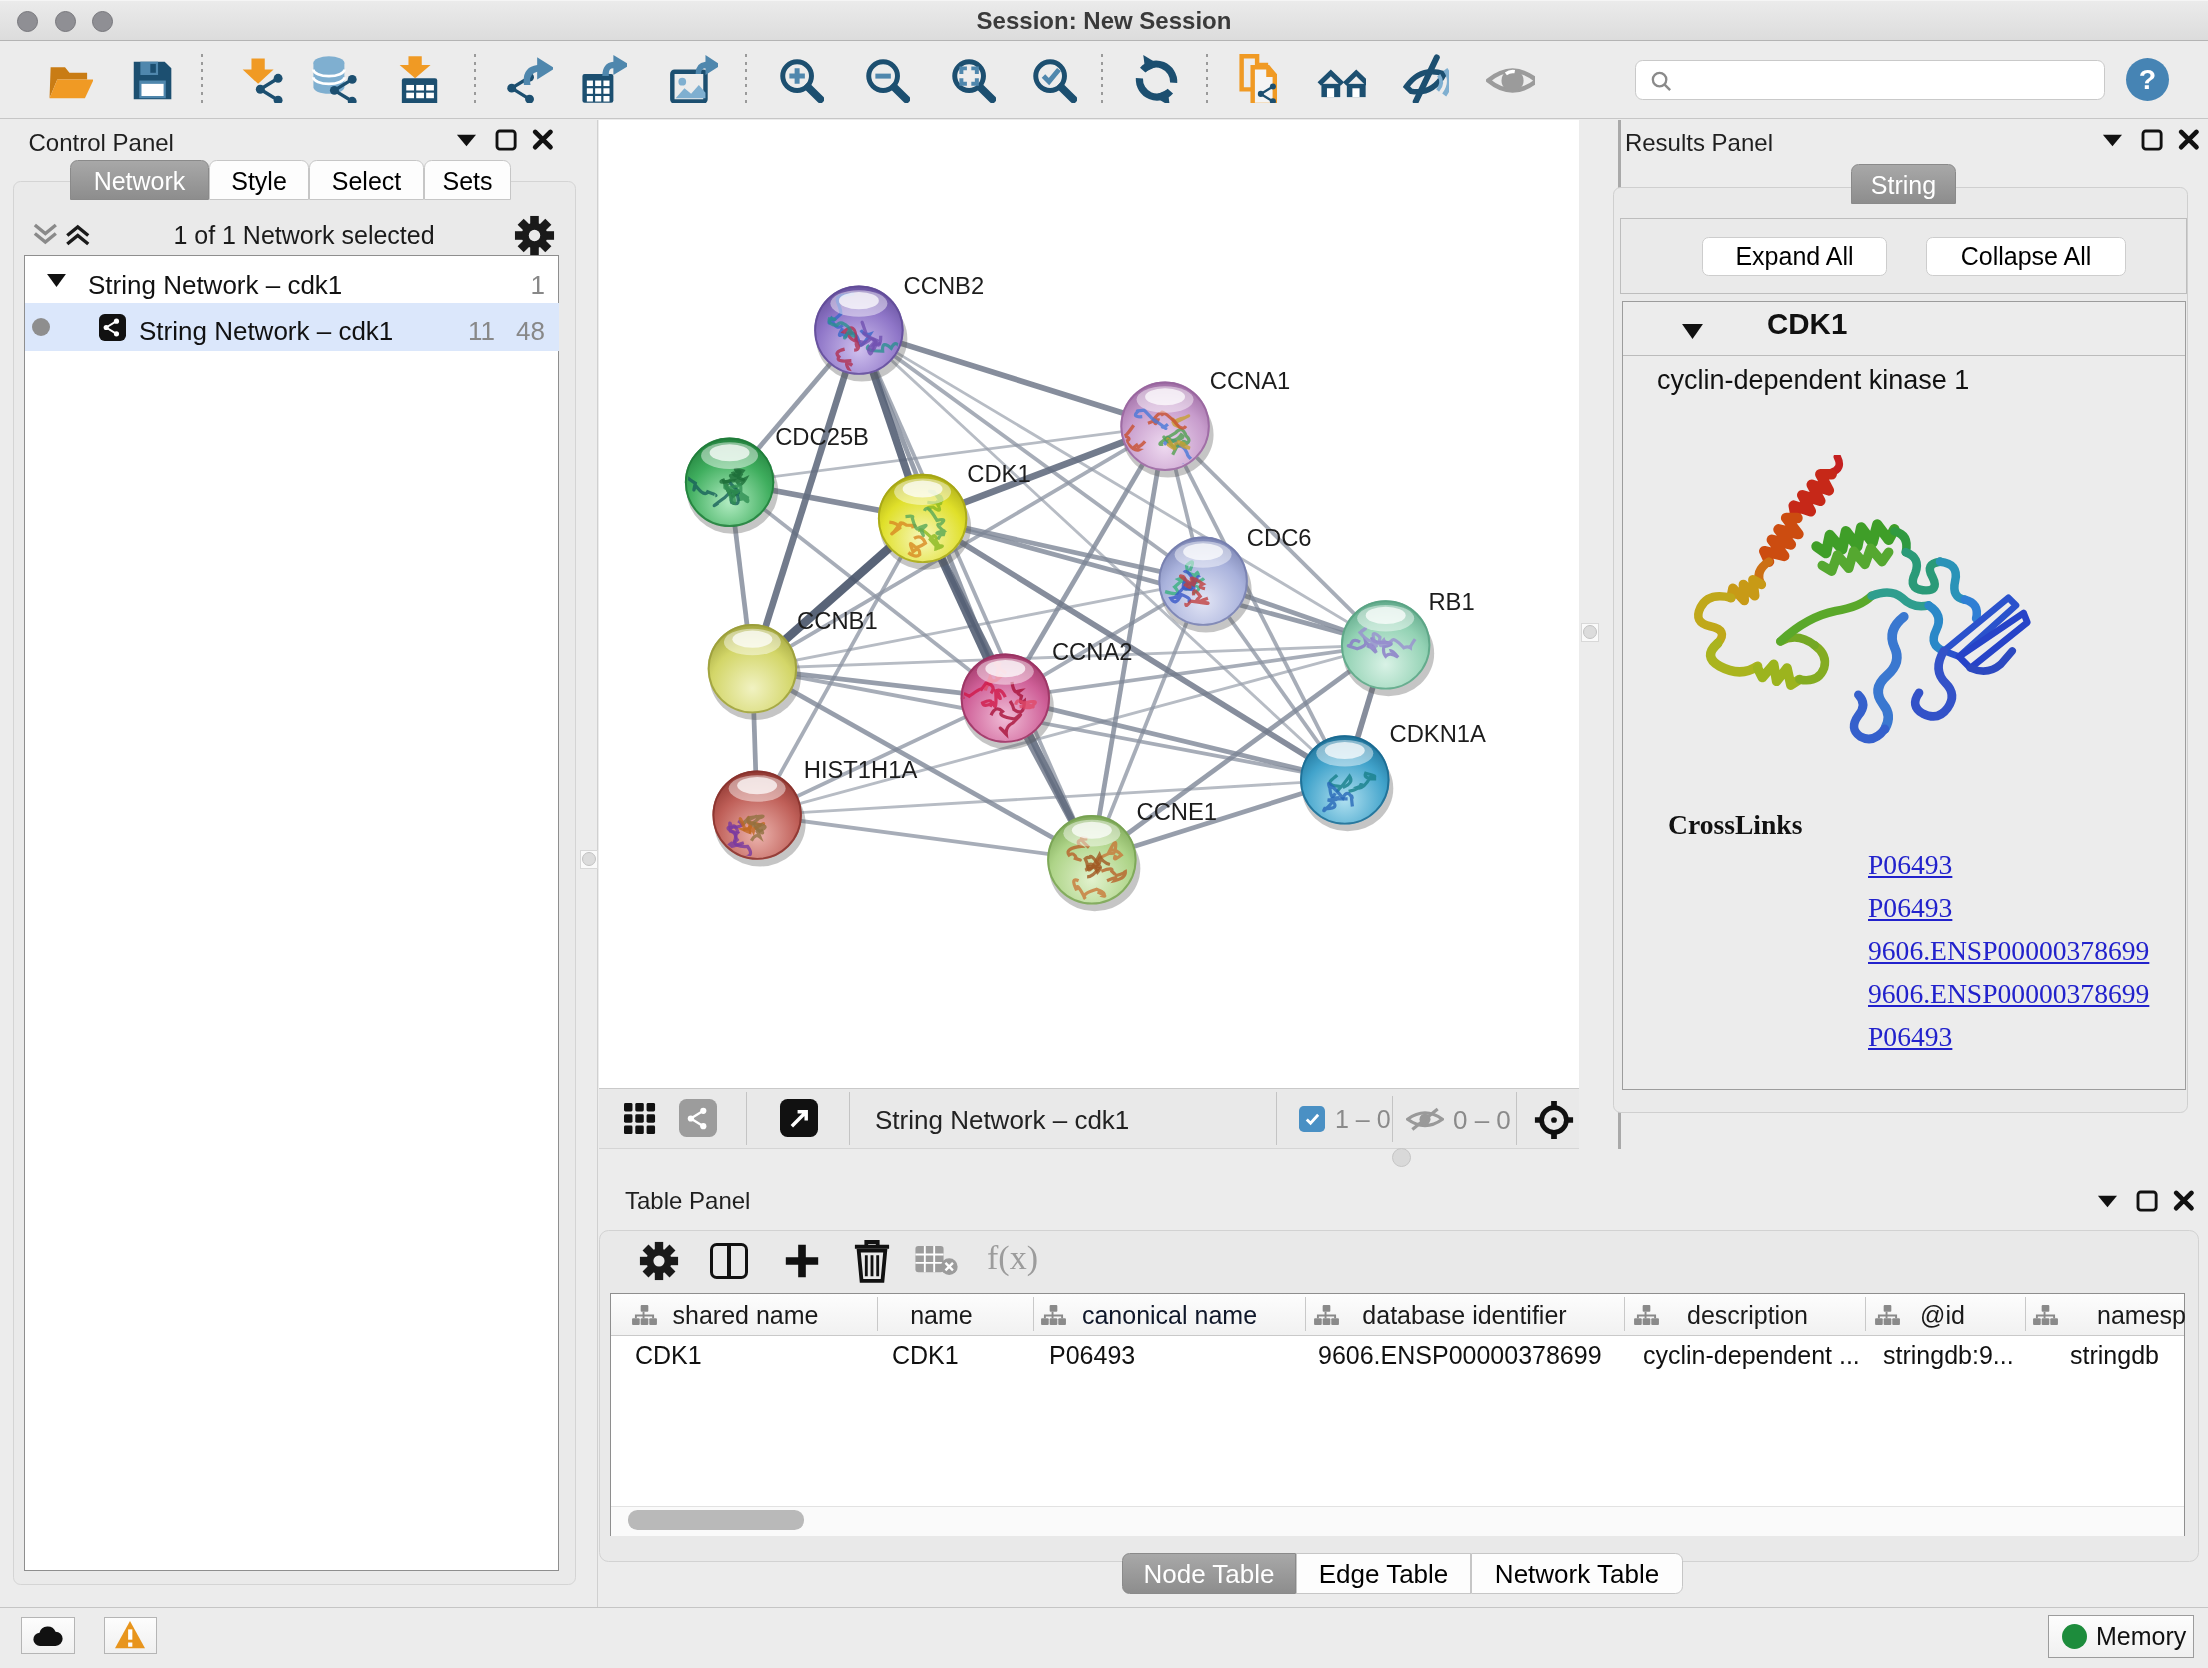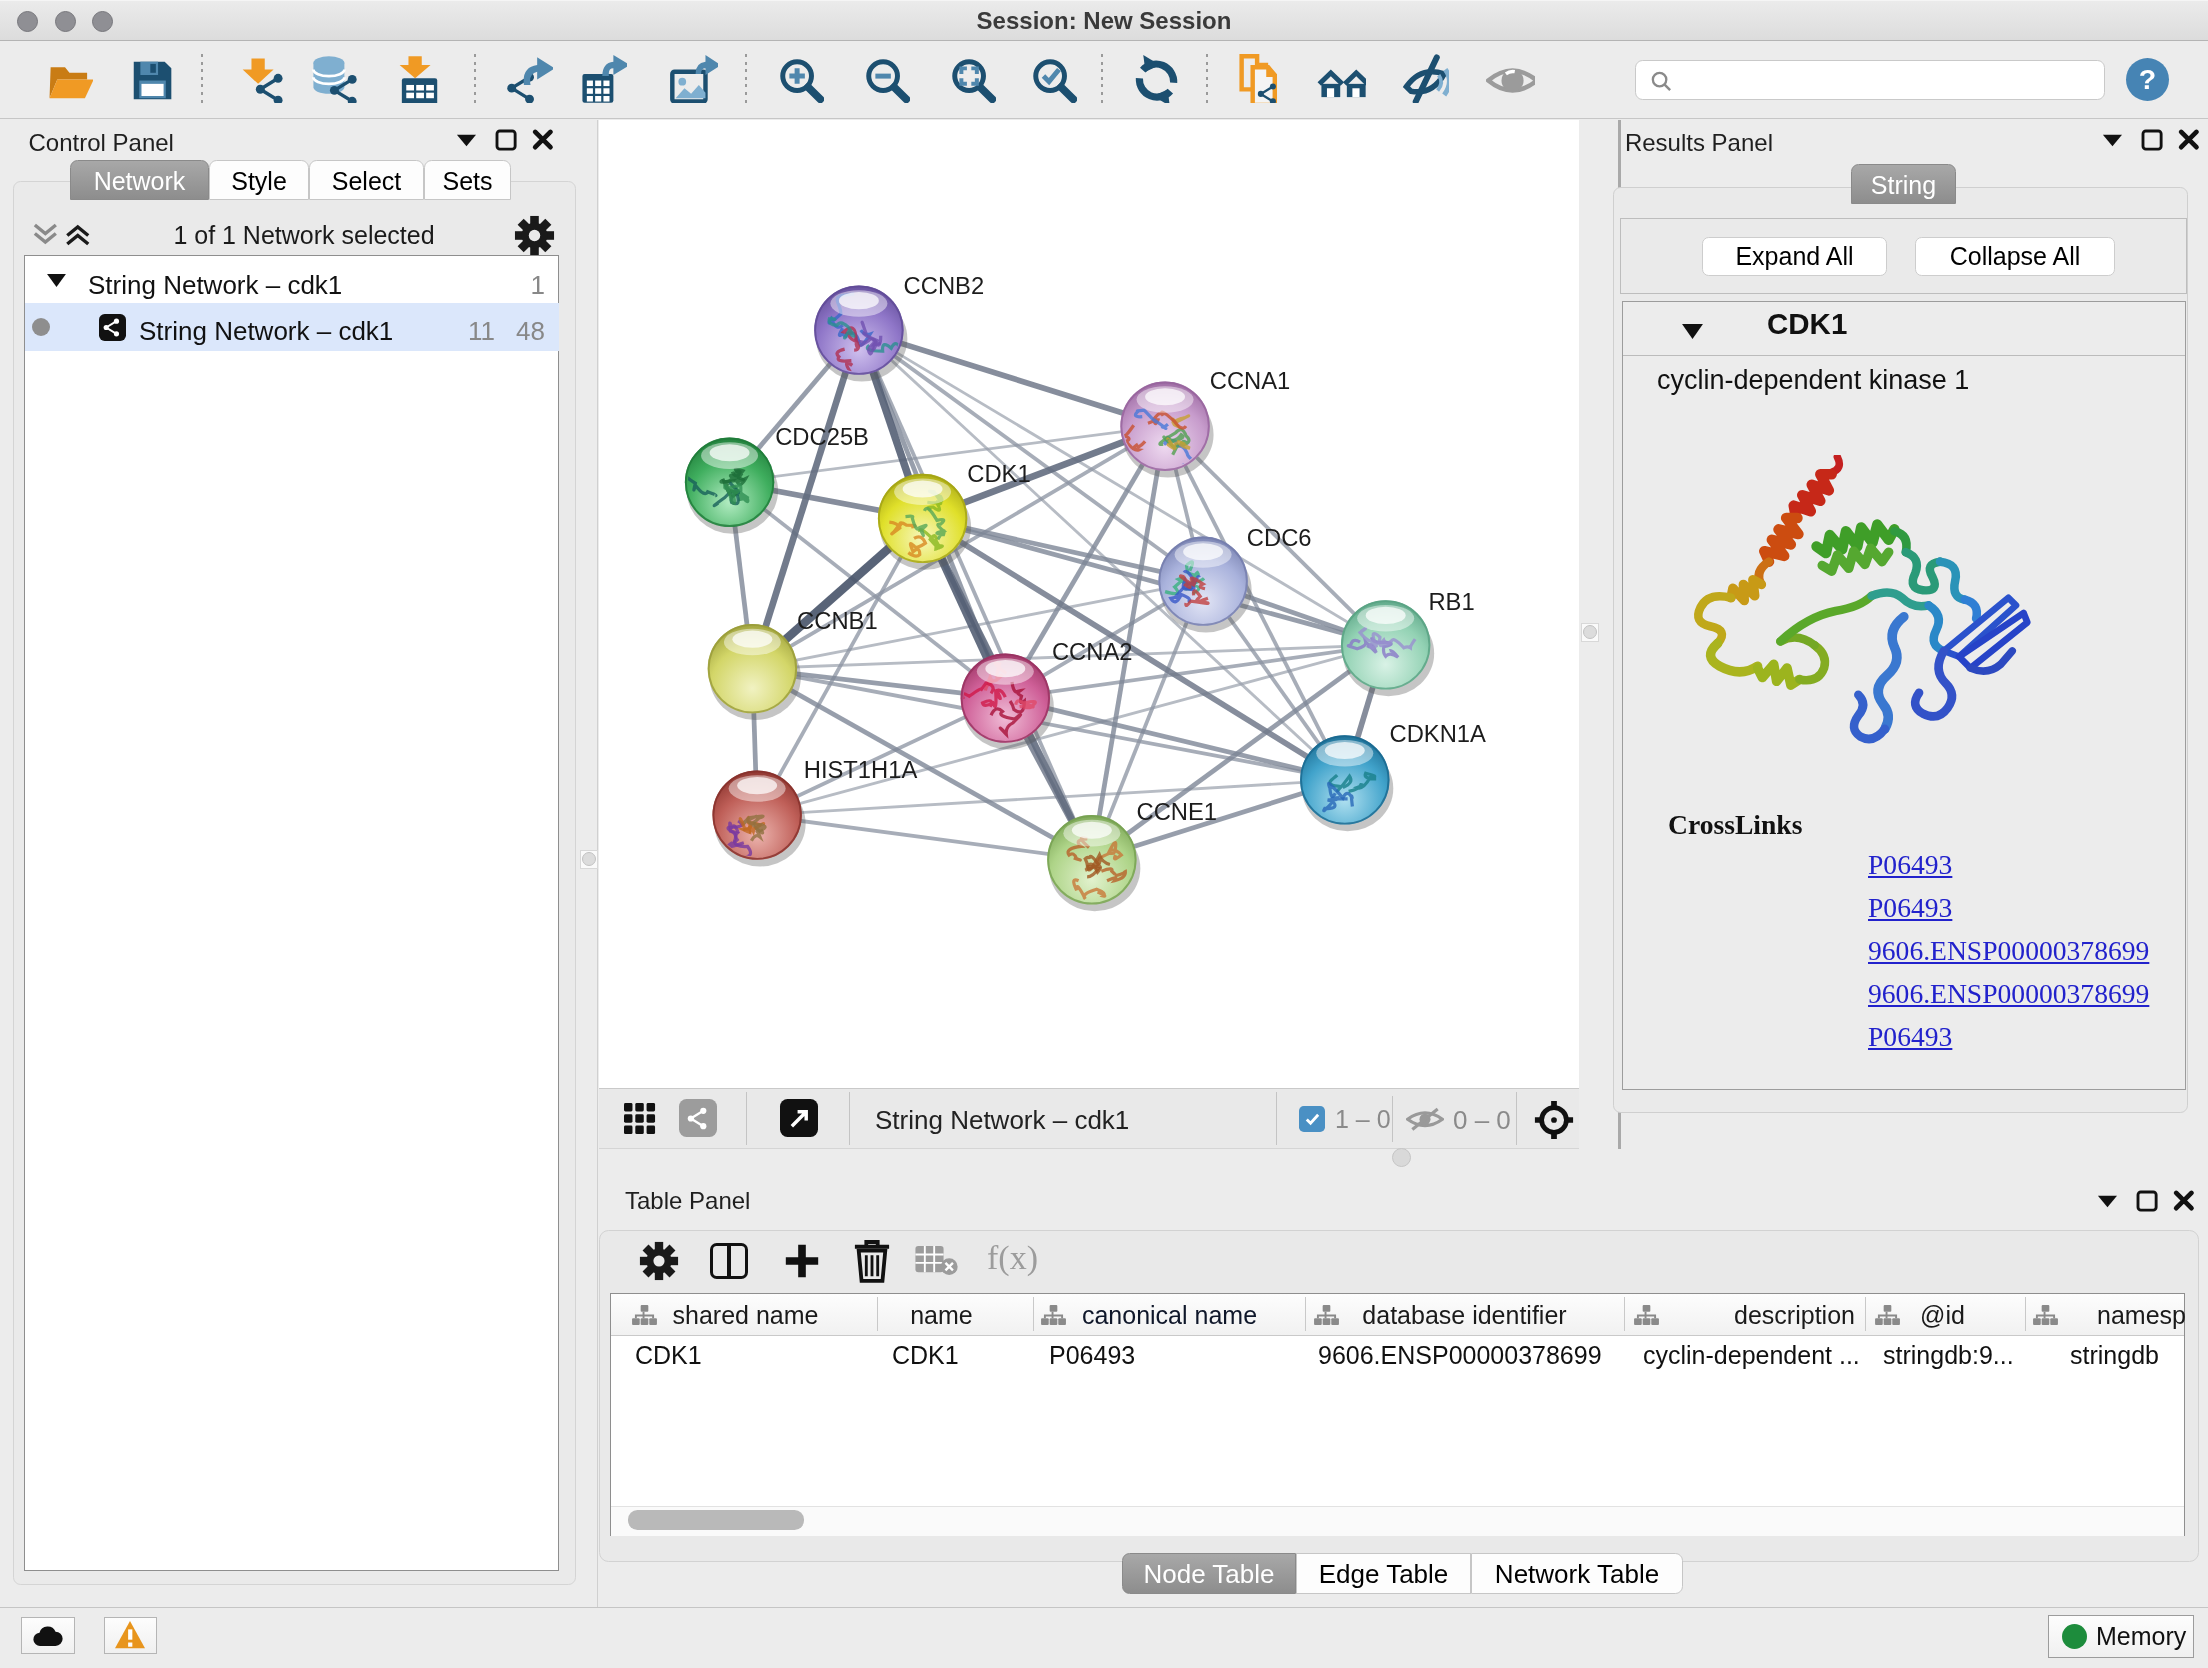--- a/index.html
+++ b/index.html
@@ -612,21 +612,21 @@
  <svg class="abs" style="left:479px;top:7.6px" width="105" height="25" viewBox="0 0 110 26">
       <path d="M2 7h20l-10 12z" fill="#111"></path>
       <rect x="44" y="3" width="19" height="19" rx="3" fill="none" stroke="#111" stroke-width="3"></rect>
       <path d="M84 4l16 16M100 4 84 20" stroke="#111" stroke-width="5" stroke-linecap="round"></path>
     </svg>
  <div class="abs" style="left:-8.6px;top:67px;width:575px;height:926px;background:#eaeaea;border:1px solid #cfcfcf;border-radius:7.6px"></div>
  <div class="abs" style="left:229px;top:44px;width:105px;height:40px;background:linear-gradient(#a8a8a8,#8d8d8d);border:1px solid #8a8a8a;border-radius:7.6px 7.6px 0 0;color:#fff;font-size:25px;text-align:center;line-height:40px">String</div>
 
  <div class="abs" style="left:-1.9px;top:98px;width:567px;height:76px;border:1px solid #bdbdbd"></div>
  <div class="abs" style="left:80px;top:117px;width:185px;height:39px;background:#fff;border:1px solid #cdcdcd;border-radius:6.7px;font-size:25px;text-align:center;line-height:37px">Expand All</div>
- <div class="abs" style="left:293px;top:117px;width:200px;height:39px;background:#fff;border:1px solid #cdcdcd;border-radius:6.7px;font-size:25px;text-align:center;line-height:37px">Collapse All</div>
+ <div class="abs" style="left:304px;top:117px;width:200px;height:39px;background:#fff;border:1px solid #cdcdcd;border-radius:6.7px;font-size:25px;text-align:center;line-height:37px">Collapse All</div>
 
  <div class="abs" style="left:0px;top:181px;width:564px;height:789px;border:1px solid #9c9c9c;background:#ececec"></div>
  <svg class="abs" style="left:59px;top:202px" width="23" height="19" viewBox="0 0 24 20">
       <path d="M1 2h22L12 18z" fill="#111"></path>
     </svg>
  <div class="abs" style="left:145px;top:187px;font-size:29.5px;font-weight:bold;color:#111">CDK1</div>
  <div class="abs" style="left:1px;top:235px;width:562px;height:1px;background:#bbb"></div>
  <div class="abs" style="left:35px;top:245px;font-size:27px;color:#111">cyclin-dependent kinase 1</div>
  <svg style="position:absolute;left:52px;top:335px" width="361" height="314" viewBox="0 0 380 330">
       <path d="M172 2 Q178 14 166 18" fill="none" stroke="#c42020" stroke-width="8" stroke-linejoin="round" stroke-linecap="round"></path>
@@ -739,21 +739,21 @@
 <div class="abs" style="left:1322px;top:1301px;width:285px;text-align:center;font-size:25px;color:#1a1a1a">database identifier</div>
 <svg style="position:absolute;left:1634px;top:1304px" width="25" height="22" viewBox="0 0 26 23">
     <g fill="#8a8a8a">
       <rect x="9" y="1" width="8" height="7" rx="1"></rect>
       <rect x="0" y="15" width="8" height="7" rx="1"></rect>
       <rect x="9" y="15" width="8" height="7" rx="1"></rect>
       <rect x="18" y="15" width="8" height="7" rx="1"></rect>
       <path d="M12 8v4M4 15v-3h18v3M12 12v3" stroke="#8a8a8a" stroke-width="2" fill="none"></path>
     </g>
   </svg>
-<div class="abs" style="left:1652px;top:1301px;width:285px;text-align:center;font-size:25px;color:#1a1a1a">description</div>
+<div class="abs" style="left:1605px;top:1301px;width:285px;text-align:center;font-size:25px;color:#1a1a1a">description</div>
 <svg style="position:absolute;left:1875px;top:1304px" width="25" height="22" viewBox="0 0 26 23">
     <g fill="#8a8a8a">
       <rect x="9" y="1" width="8" height="7" rx="1"></rect>
       <rect x="0" y="15" width="8" height="7" rx="1"></rect>
       <rect x="9" y="15" width="8" height="7" rx="1"></rect>
       <rect x="18" y="15" width="8" height="7" rx="1"></rect>
       <path d="M12 8v4M4 15v-3h18v3M12 12v3" stroke="#8a8a8a" stroke-width="2" fill="none"></path>
     </g>
   </svg>
 <div class="abs" style="left:1800px;top:1301px;width:285px;text-align:center;font-size:25px;color:#1a1a1a">@id</div>

